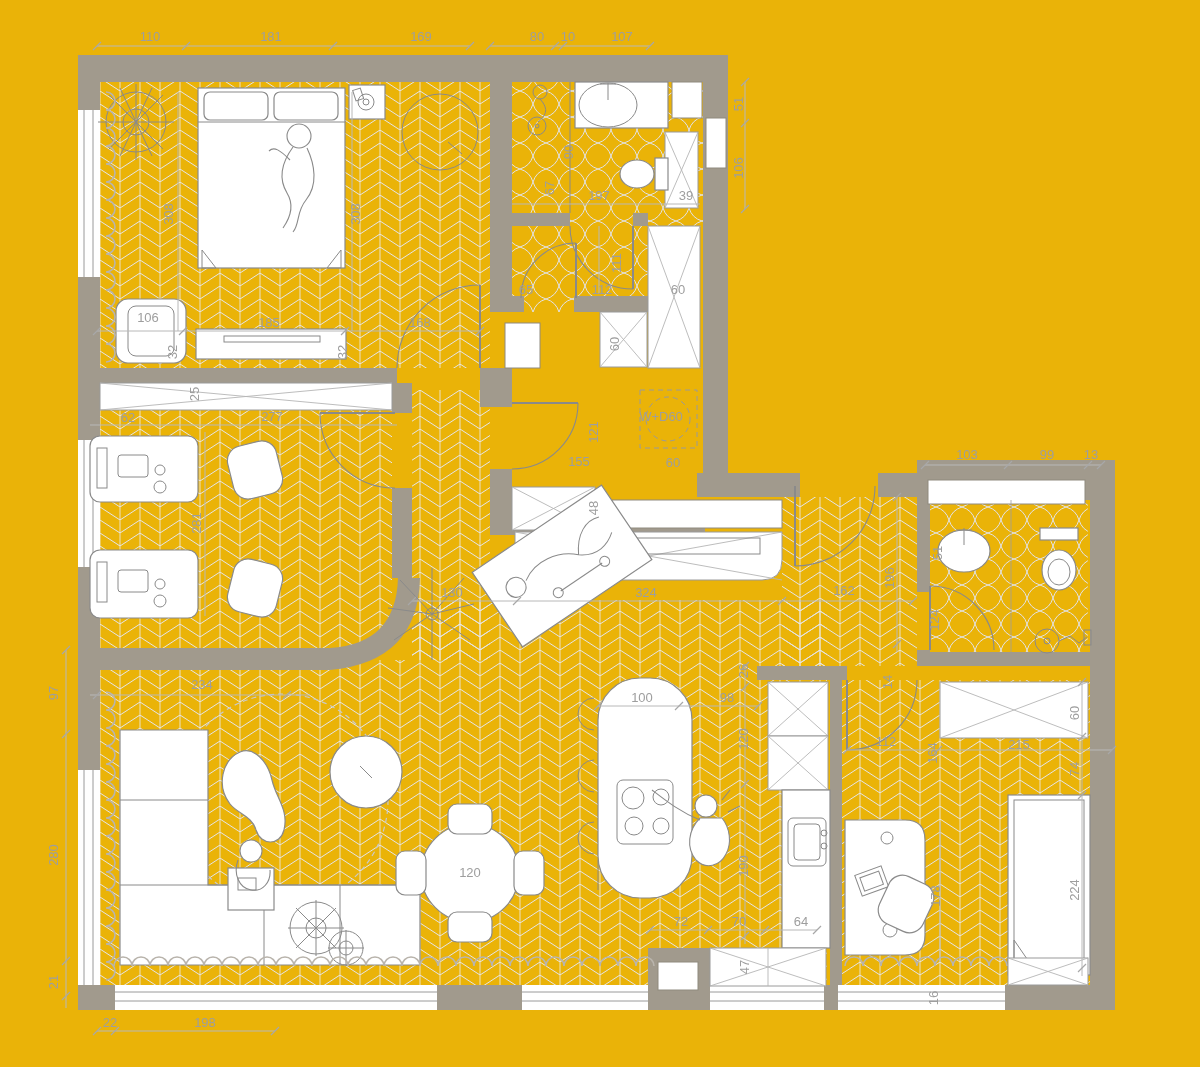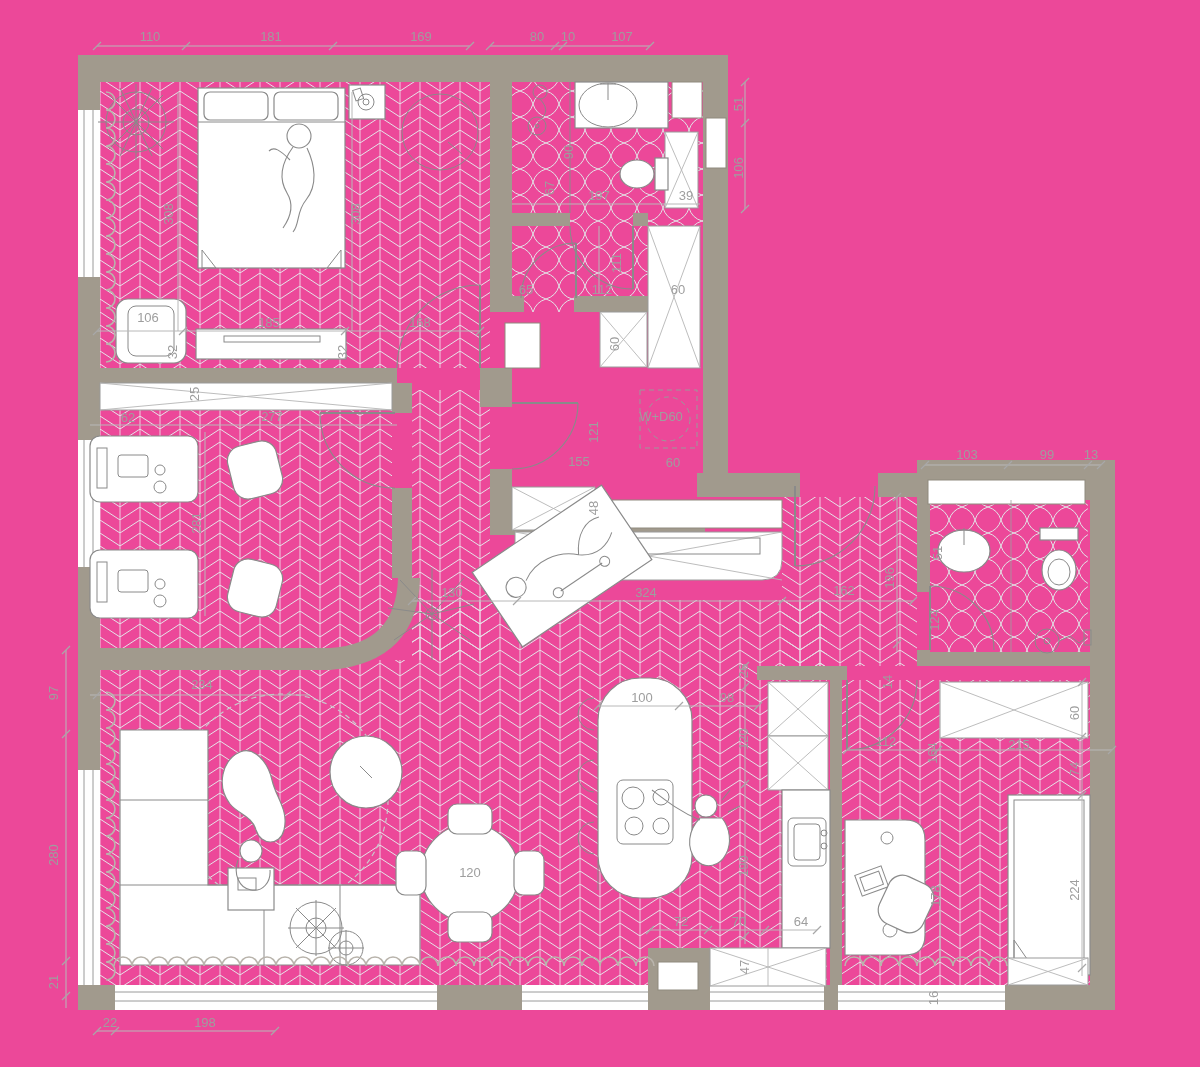--- a/index.html
+++ b/index.html
@@ -1,16 +1,16 @@
 <!DOCTYPE html>
 <html style="--wall: #a19a8d; --dim-text: #9e9e9e; --dim-line: #b8b8b8; --furniture-line: #8a8a8a; --curtain: #b9b4ac; --floor-pattern: #e4e4e8;"><head>
 <meta charset="utf-8">
 <style>
   html,body{margin:0;padding:0;background:#fff;}
-  .stage{width:1200px;height:1067px;position:relative;background:#ec4899;overflow:hidden;}
+  .stage{width:1200px;height:1067px;position:relative;background:#eab308;overflow:hidden;}
   svg{display:block;}
   svg text{font:13px "Liberation Sans", sans-serif;fill:var(--dim-text,#9e9e9e);text-anchor:middle;}
   .wall{fill:var(--wall,#a19a8d);stroke:none;}
   .win{fill:#fff;stroke:none;}
   .winline{stroke:#9a9a9a;stroke-width:1;fill:none;}
   .niche{fill:#fff;stroke:#8f8a7e;stroke-width:1;}
   .furn{fill:#fff;stroke:var(--furniture-line,#8a8a8a);stroke-width:1.2;}
   .furnln{fill:none;stroke:var(--furniture-line,#8a8a8a);stroke-width:1;}
   .thin{fill:none;stroke:#9f9f9f;stroke-width:0.8;}
   .door{fill:none;stroke:#8a8a8a;stroke-width:1.1;}

